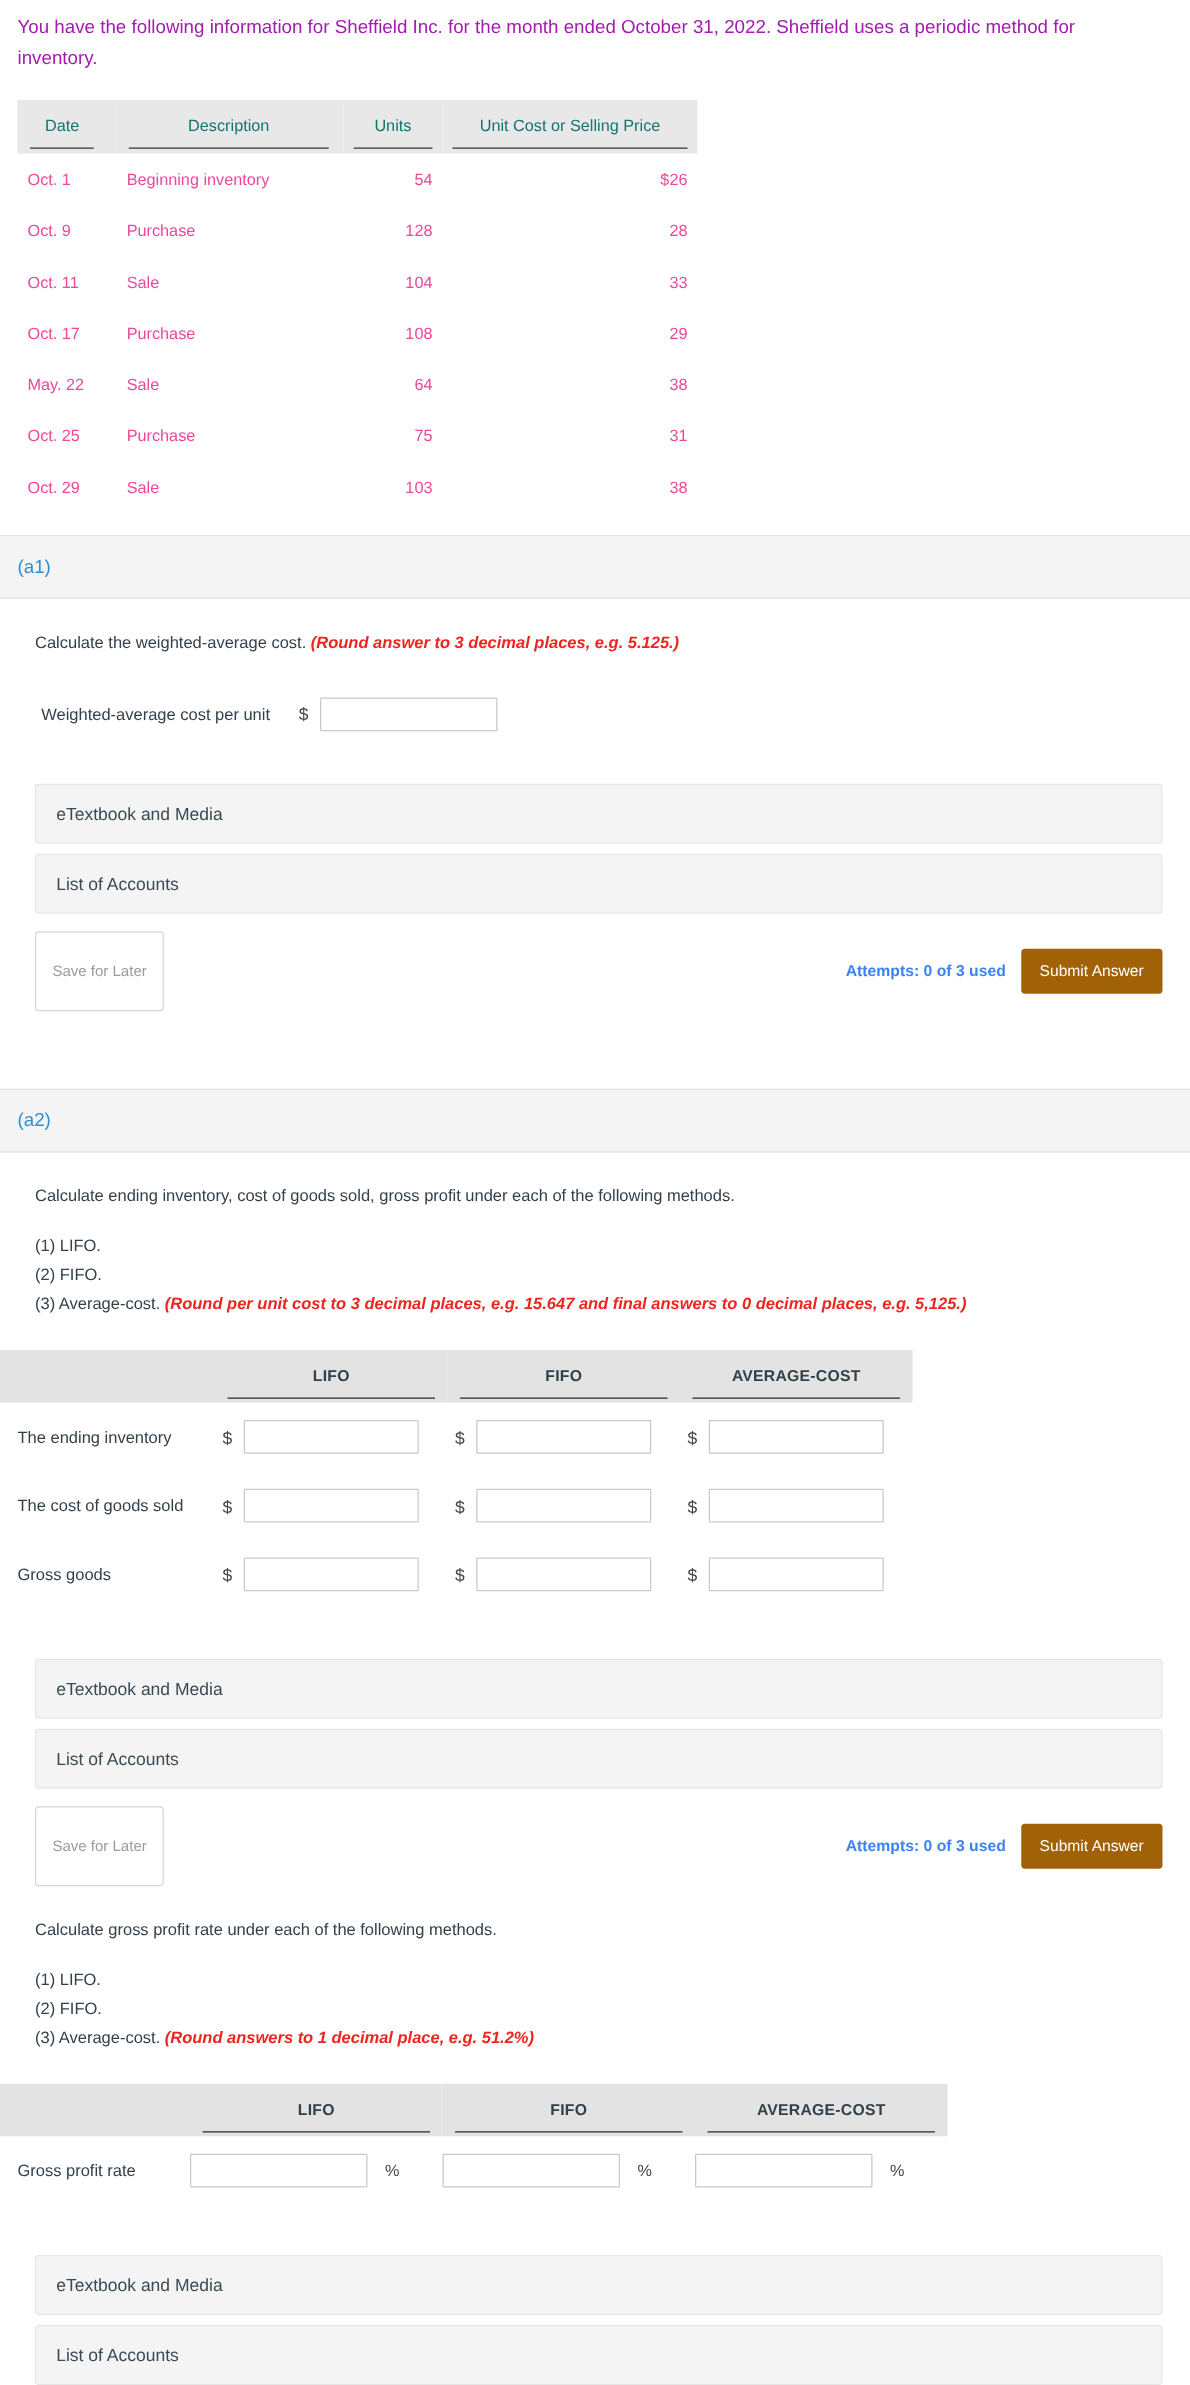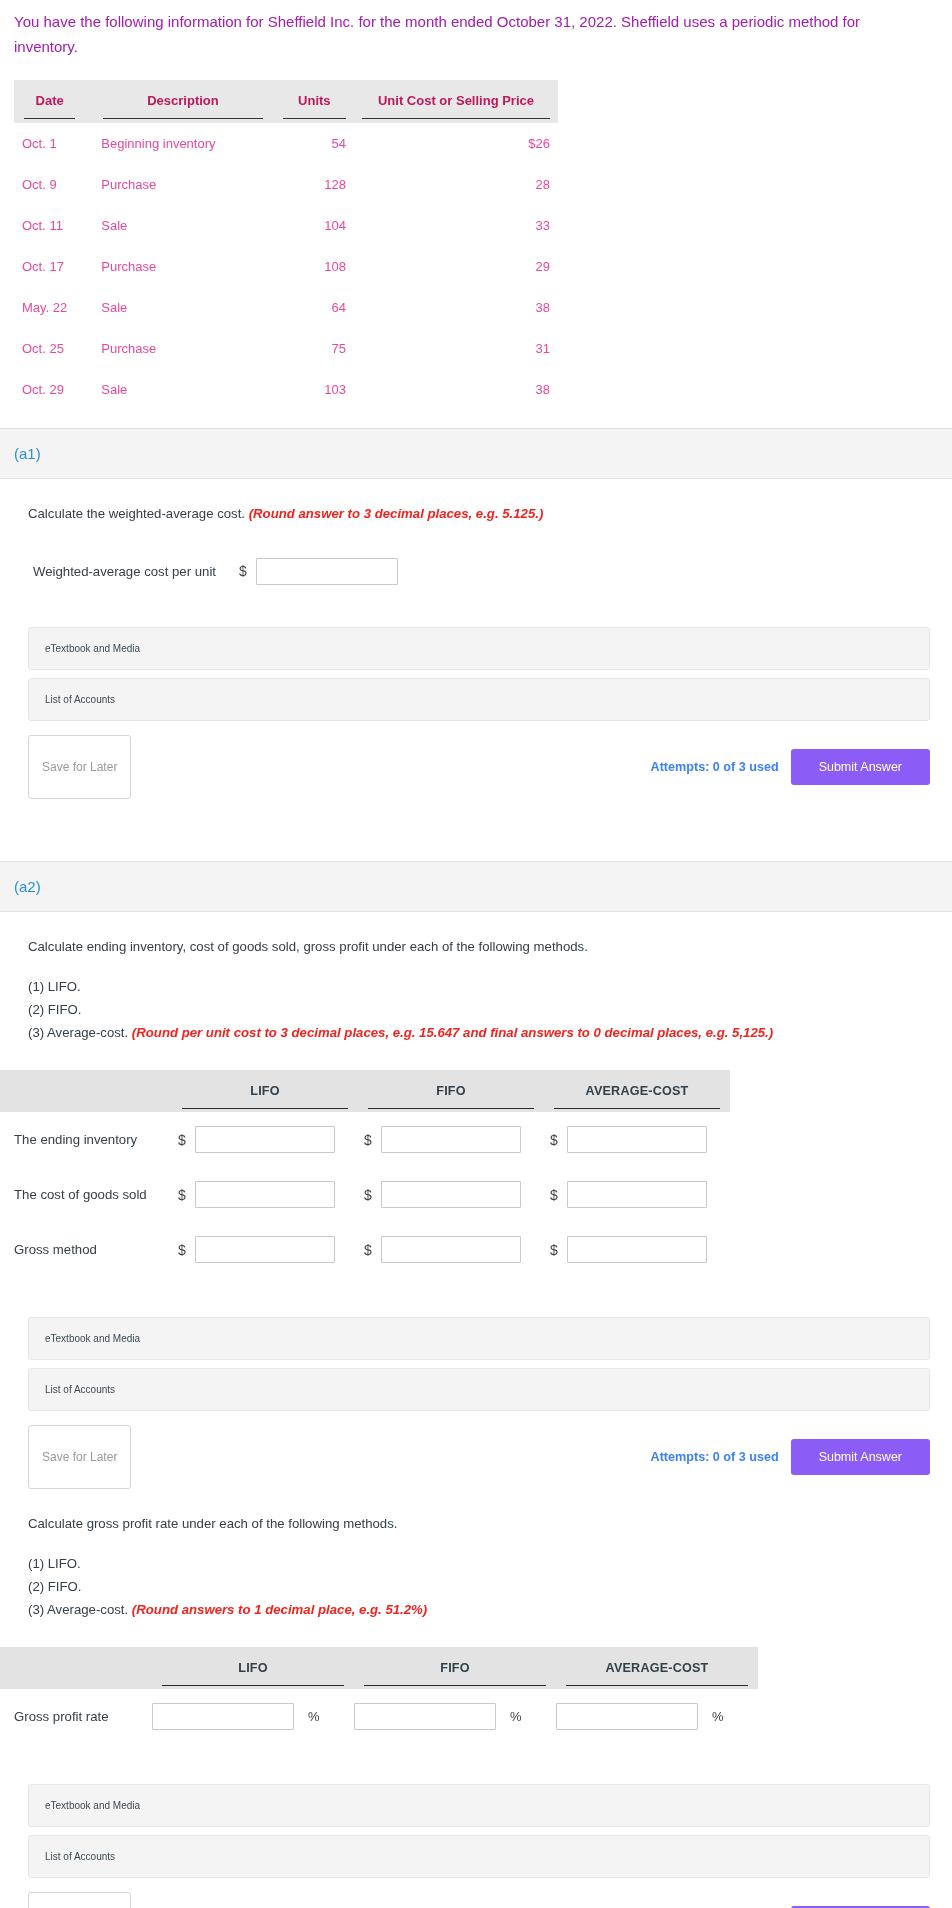--- a/index.html
+++ b/index.html
@@ -25,23 +25,23 @@
     line-height: 1.65;
     color: #a21caf;
     max-width: 905px;
   }
 
   
   .data-table-wrap { padding: 20px 0 0 14px; }
   table.data-table { border-collapse: collapse; width: 544px; }
   table.data-table thead th {
     background: #e8e8e8;
-    font-weight: bold;
+    font-weight: normal;
     font-size: 13px;
-    color: #be185d;
+    color: #0f766e;
     padding: 13px 8px 13px 8px;
     text-align: center;
     white-space: nowrap;
   }
   table.data-table thead th .hd-inner {
     display: block;
     border-bottom: 1.6px solid #333;
     padding-bottom: 10px;
     margin-bottom: -9px;
   }
@@ -148,21 +148,21 @@
   }
   table.grid td.gc { padding: 14px 10px 14px 0; white-space: nowrap; }
   table.grid td.gc .cellwrap { display: flex; align-items: center; }
 
   
   .res-wrap { padding: 0 22px 0 28px; }
   .res-bar {
     background: #f4f4f4;
     border: 1px solid #e6e6e6;
     border-radius: 3px;
-    font-size: 10px;
+    font-size: 14px;
     color: #3a4a54;
     padding: 15px 16px;
   }
   .res-bar + .res-bar { margin-top: 8px; }
   .res-wrap.first { margin-top: 42px; }
 
   
   .action-bar {
     display: flex;
     align-items: center;
@@ -181,27 +181,27 @@
   }
   .spacer { flex: 1; }
   .attempts {
     font-size: 12.6px;
     font-weight: bold;
     color: #3b82f6;
     margin-right: 12px;
     white-space: nowrap;
   }
   .btn-submit {
-    background: #8b5cf6;
+    background: #a16207;
     border: none;
     border-radius: 3px;
     color: #fff;
     font-size: 12.5px;
     font-family: "Liberation Sans", sans-serif;
-    padding: 11px 28px;
+    padding: 11px 15px;
     cursor: pointer;
     white-space: nowrap;
   }
   .sub-sep { height: 40px; }
   .tail { height: 100px; }
 </style>
 </head>
 <body>
 
 <div class="page">
@@ -374,21 +374,21 @@
             </span>
           </td>
           <td class="gc">
             <span class="cellwrap">
               <span class="dollar">$</span>
               <input class="ans" type="text" style="width: 140px;" value="">
             </span>
           </td>
         </tr>
         <tr>
-          <td class="gl">Gross method</td>
+          <td class="gl">Gross goods</td>
           <td class="gc">
             <span class="cellwrap">
               <span class="dollar">$</span>
               <input class="ans" type="text" style="width: 140px;" value="">
             </span>
           </td>
           <td class="gc">
             <span class="cellwrap">
               <span class="dollar">$</span>
               <input class="ans" type="text" style="width: 140px;" value="">

